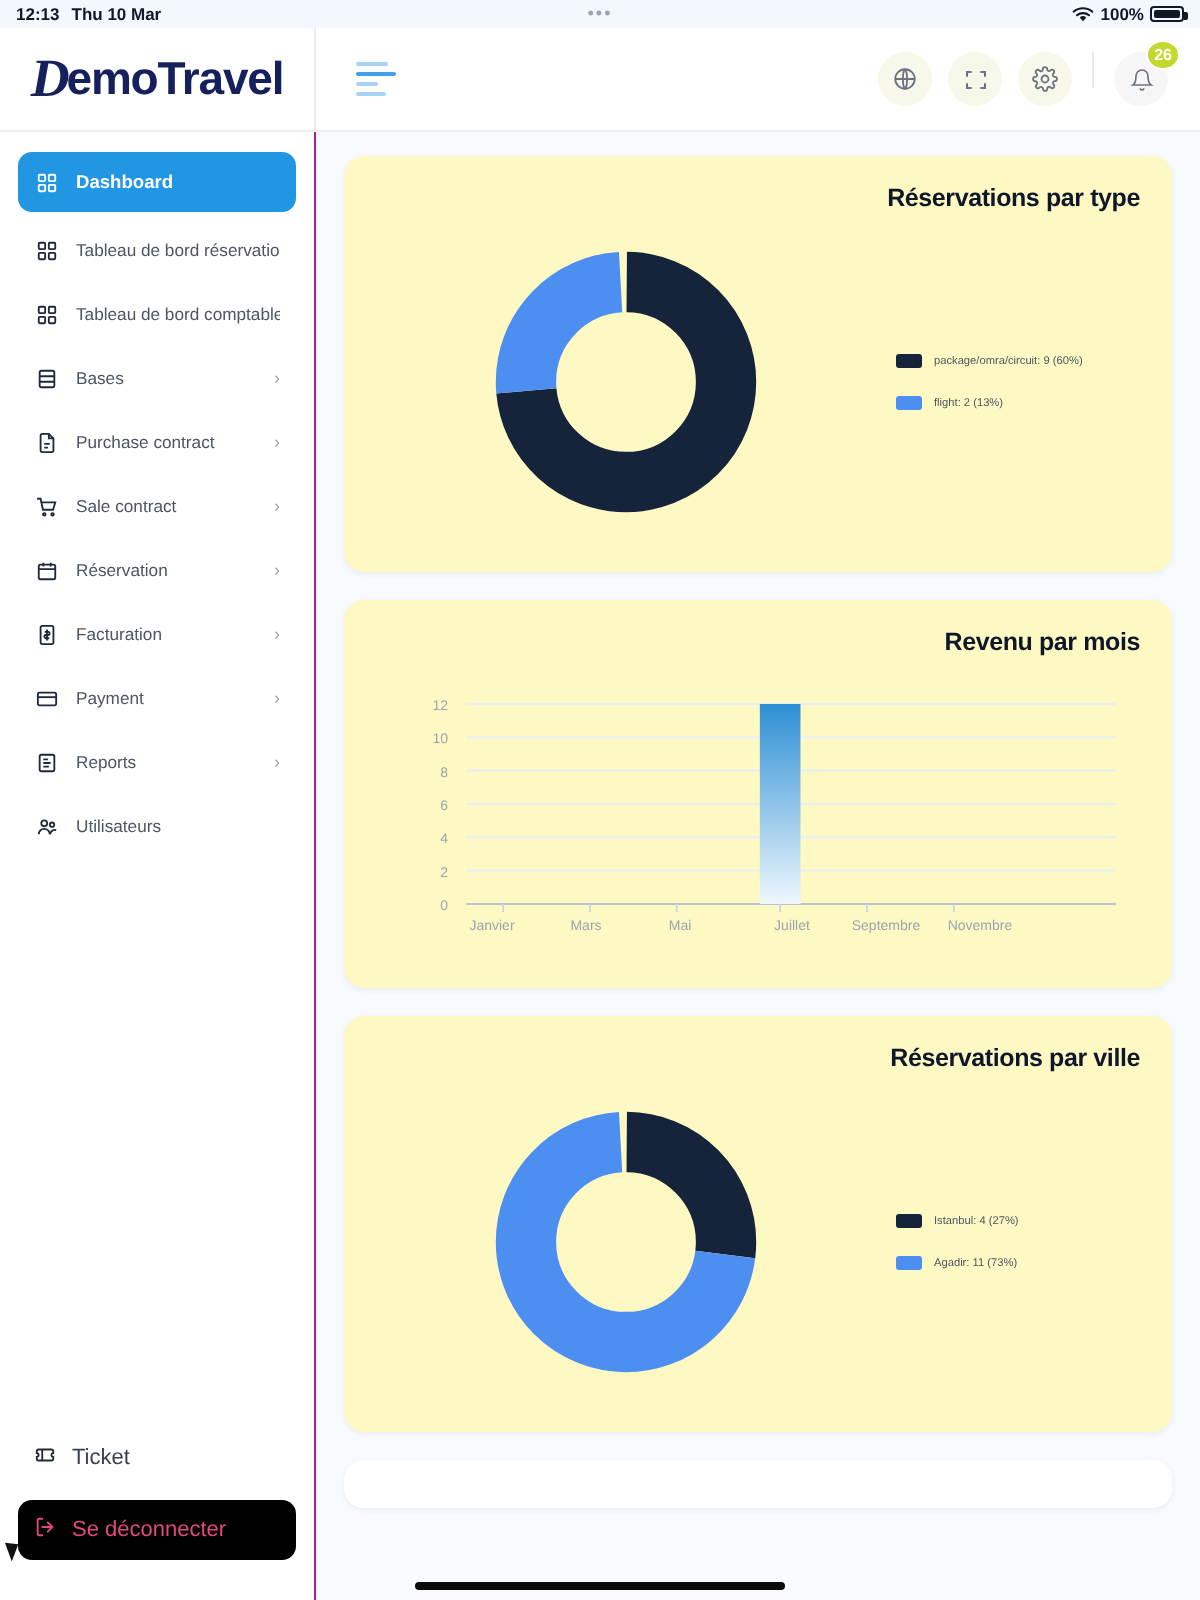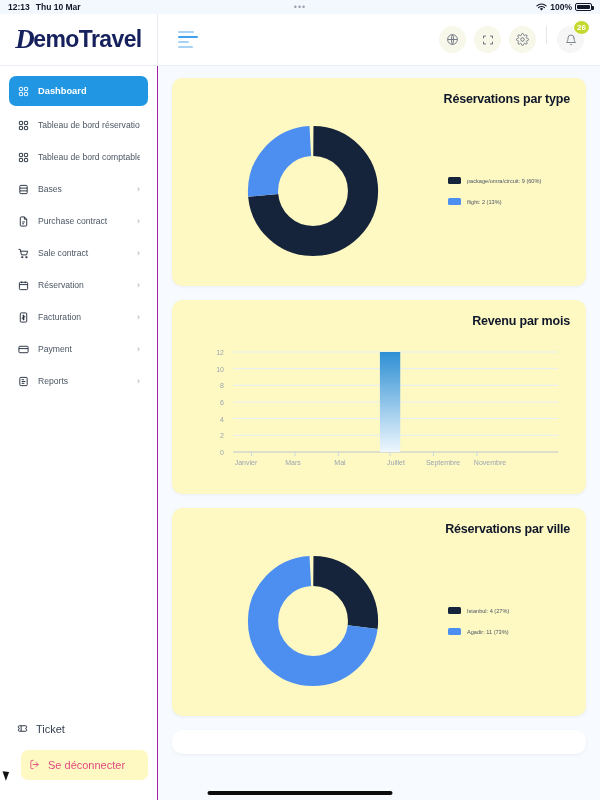--- a/index.html
+++ b/index.html
@@ -127,21 +127,21 @@
   }
   .nav-item.active .ic { color:#fff; }
 
   .sidebar-foot { padding: 0 9px 12px; }
   .foot-item {
     display:flex; align-items:center; gap:8px;
     height: 26px; padding: 0 8px; border-radius: 6px;
     font-size: 11px; color:#374151; cursor:pointer; margin-bottom: 8px;
   }
   .logout {
-    background: #fef9c3; color: #e2497f; height: 30px; border-radius: 7px; margin-left: 12px;
+    background: #000000; color: #e2497f; height: 30px; border-radius: 7px;
   }
   .logout .ic { color: #e2497f; }
 
   
   .main {
     flex: 1; min-width: 0;
     background: #f7fafe;
     padding: 12px 14px 0 14px;
     overflow: hidden;
     position: relative;
@@ -358,20 +358,31 @@
           <span class="ic">
             <svg width="11" height="11" viewBox="0 0 24 24" fill="none" stroke="currentColor" stroke-width="2">
                 <rect x="4" y="3" width="16" height="18" rx="2"></rect>
                 <path d="M8 8h5M8 12h8M8 16h6"></path>
               </svg>
           </span>
           <span class="lbl">Reports</span>
           <span class="chev">›</span>
         </div>
 
+        <div class="nav-item">
+          <span class="ic">
+            <svg width="11" height="11" viewBox="0 0 24 24" fill="none" stroke="currentColor" stroke-width="2">
+                <circle cx="9" cy="8" r="3.2"></circle>
+                <path d="M3 20a6 6 0 0 1 12 0"></path>
+                <circle cx="17.5" cy="9.5" r="2.4"></circle>
+                <path d="M15.5 20a5 5 0 0 1 6.5-4.6"></path>
+              </svg>
+          </span>
+          <span class="lbl">Utilisateurs</span>
+        </div>
       </div>
 
       <div class="sidebar-foot">
         <div class="foot-item">
           <span class="ic">
             <svg width="11" height="11" viewBox="0 0 24 24" fill="none" stroke="#1f2937" stroke-width="2">
                 <path d="M3 8a2 2 0 0 1 2-2h14a2 2 0 0 1 2 2v2a2 2 0 0 0 0 4v2a2 2 0 0 1-2 2H5a2 2 0 0 1-2-2v-2a2 2 0 0 0 0-4z"></path>
                 <path d="M9 6v12"></path>
               </svg>
           </span>

